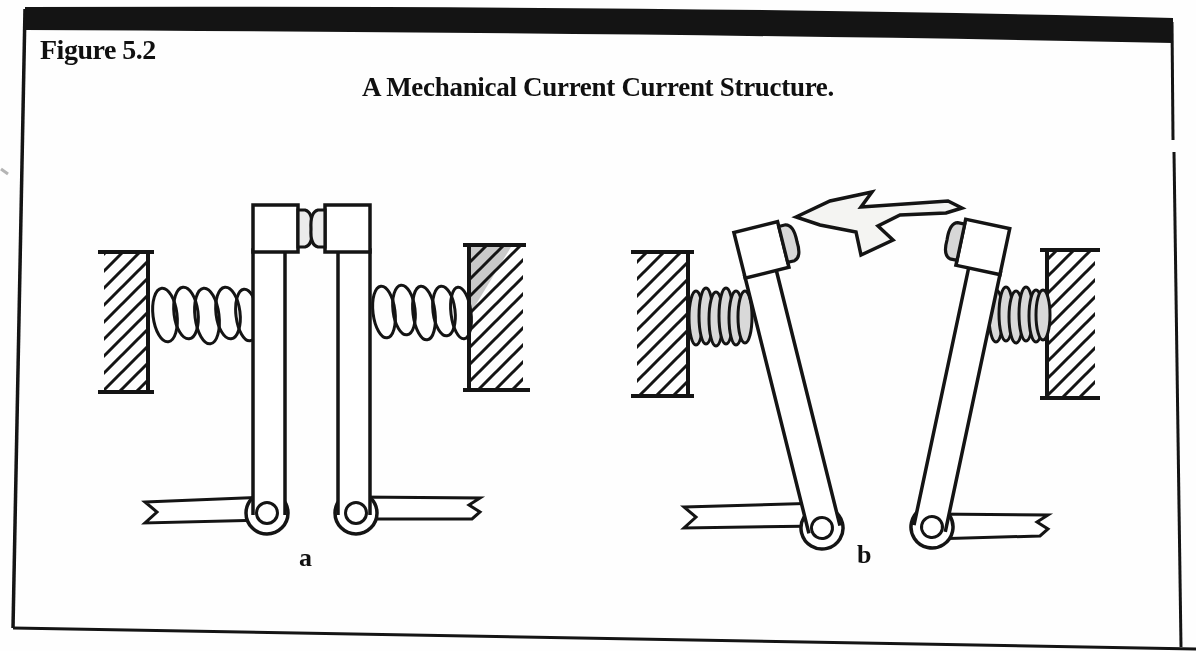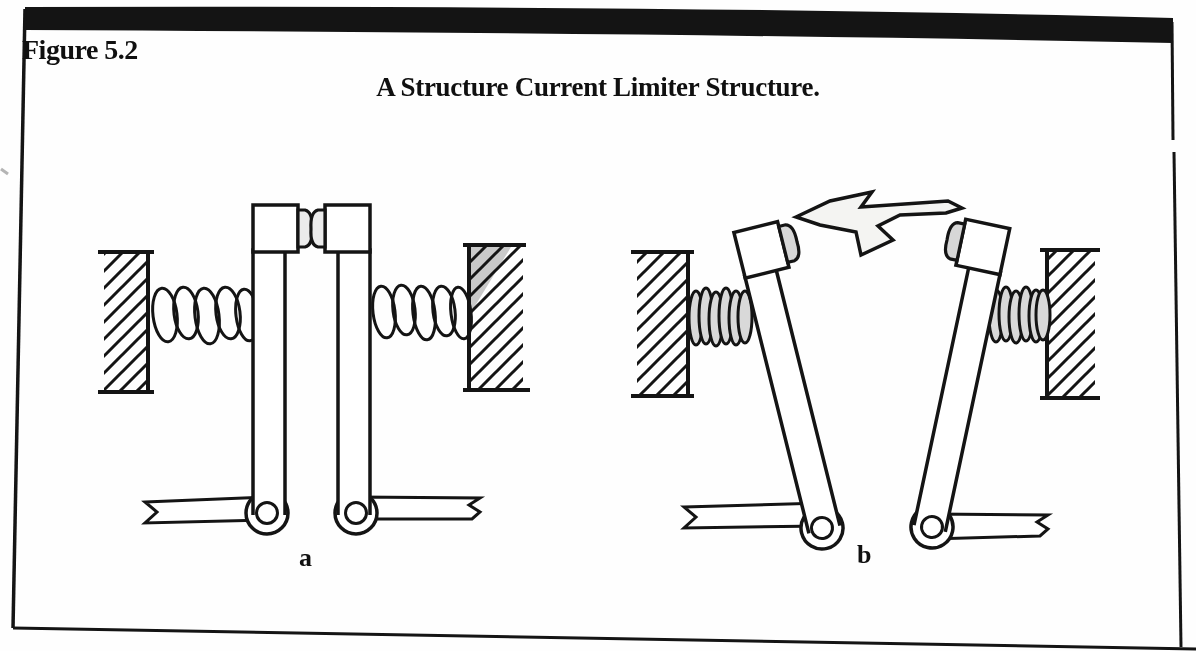--- a/index.html
+++ b/index.html
@@ -1,21 +1,21 @@
 <!DOCTYPE html>
 <html><head>
 <meta charset="utf-8">
 <style>
   html,body { margin:0; padding:0; background:#ffffff; }
   .page {
     position:relative; width:1196px; height:651px; overflow:hidden;
     background:#fefefe; font-family:"Liberation Serif", serif; color:#101010;
   }
   .abs { position:absolute; }
-  .fig-label  { left:22px; top:34px; font-weight:bold; font-size:28px; letter-spacing:-0.5px; }
+  .fig-label  { left:40px; top:34px; font-weight:bold; font-size:28px; letter-spacing:-0.5px; }
   .fig-title  { left:0; top:72px; width:100%; text-align:center; font-weight:bold; font-size:27px; letter-spacing:-0.3px; }
   .panel-label{ font-weight:bold; font-size:26px; }
   #label-a { left:299px; top:543px; }
   #label-b { left:857px; top:540px; }
   svg { display:block; }
 </style>
 </head>
 <body>
 
 <div class="page">
@@ -28,21 +28,21 @@
 
     <path d="M 1172,22 L 1173,140" stroke="#141414" stroke-width="3" fill="none"></path>
     <path d="M 1174,152 L 1181,647" stroke="#141414" stroke-width="3" fill="none"></path>
 
     <path d="M 13,628 L 1196,649" stroke="#141414" stroke-width="3" fill="none"></path>
 
     <path d="M 1,169 L 8,174" stroke="#b5b5b5" stroke-width="3" fill="none"></path>
   </svg>
 
   <div class="abs fig-label">Figure 5.2</div>
-  <div class="abs fig-title">A Structure Current Limiter Structure.</div>
+  <div class="abs fig-title">A Mechanical Current Current Structure.</div>
 
   <svg class="abs" style="left:88px;top:185px" width="510" height="400" viewBox="0 0 510 400">
     <defs>
       <pattern id="hatchA" patternUnits="userSpaceOnUse" width="17" height="17">
         <path d="M -4,4 L 4,-4 M 0,17 L 17,0 M 13,21 L 21,13" stroke="#141414" stroke-width="3" fill="none"></path>
       </pattern>
       <g id="armA">
 
         <circle cx="0" cy="0" r="21" fill="#ffffff" stroke="#141414" stroke-width="3.5"></circle>
 

